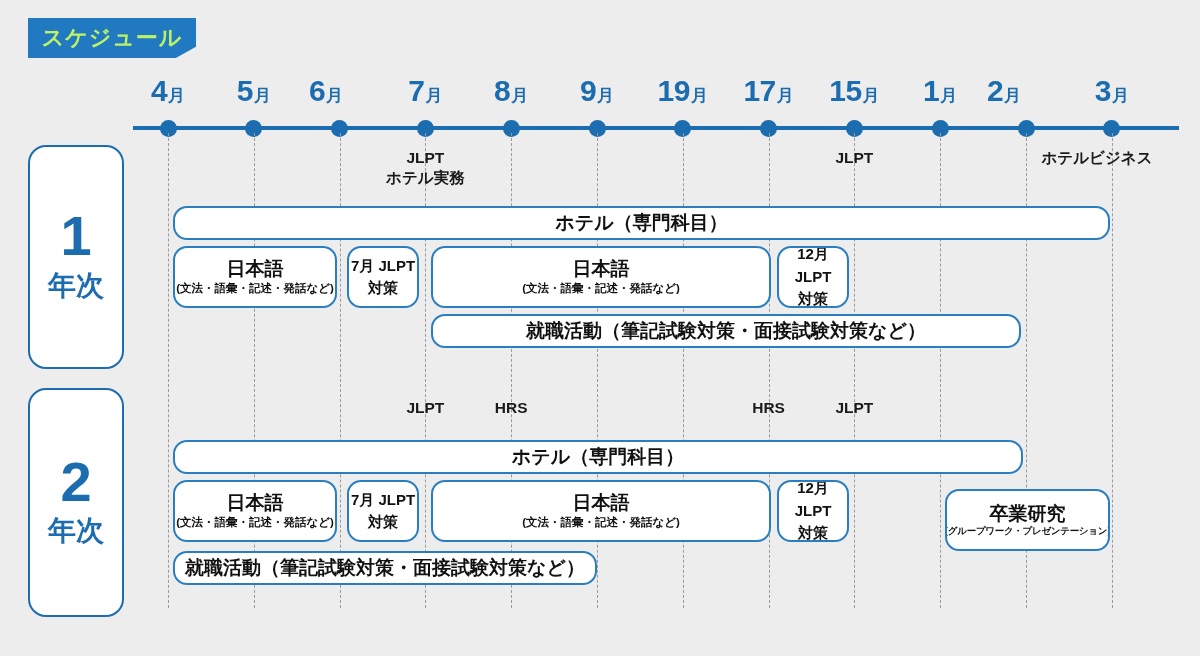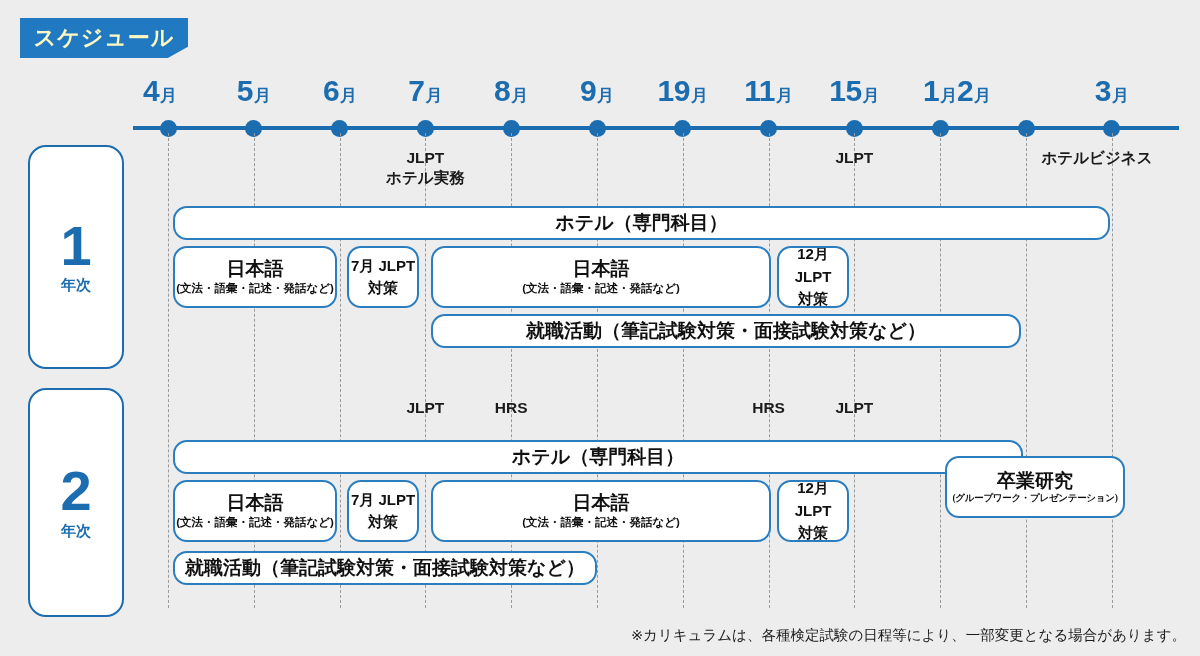--- a/index.html
+++ b/index.html
@@ -13,26 +13,26 @@
     height: 656px;
     background: #ededed;
     font-family: "Liberation Sans", "DejaVu Sans", sans-serif;
     overflow: hidden;
     -webkit-font-smoothing: antialiased;
   }
 
   
   .tag {
     position: absolute;
-    left: 20px;
+    left: 28px;
     top: 18px;
     width: 168px;
     height: 40px;
     background: #2079c1;
-    color: #fef9c3;
+    color: #bef264;
     font-size: 22px;
     font-weight: bold;
     letter-spacing: 1px;
     display: flex;
     align-items: center;
     justify-content: center;
     -webkit-clip-path: polygon(0 0, 100% 0, 100% 72%, 88% 100%, 0 100%);
     clip-path: polygon(0 0, 100% 0, 100% 72%, 88% 100%, 0 100%);
   }
 
@@ -103,21 +103,21 @@
     align-items: center;
     justify-content: center;
     color: #1c6cb0;
   }
   .year-box .ynum {
     font-size: 56px;
     font-weight: bold;
     line-height: 0.96;
   }
   .year-box .ylabel {
-    font-size: 15px;
+    font-size: 28px;
     font-weight: bold;
     margin-top: 4px;
   }
 
   
   .bar {
     position: absolute;
     background: #ffffff;
     border: 2px solid #2a7ec0;
     border-radius: 14px;
@@ -167,41 +167,41 @@
 <body>
 
 <div id="root">
 
   <div class="tag">
     <span>スケジュール</span>
   </div>
 
   <div class="axis-line"></div>
   <div id="months-layer">
-      <div class="month-label" style="left: 160px;"><span class="num">4</span><span class="suffix">月</span></div>
+      <div class="month-label" style="left: 168px;"><span class="num">4</span><span class="suffix">月</span></div>
       <div class="dot" style="left: 168px;"></div>
       <div class="month-label" style="left: 253.8px;"><span class="num">5</span><span class="suffix">月</span></div>
       <div class="dot" style="left: 253.8px;"></div>
-      <div class="month-label" style="left: 340px;"><span class="num">6</span><span class="suffix">月</span></div>
+      <div class="month-label" style="left: 326px;"><span class="num">6</span><span class="suffix">月</span></div>
       <div class="dot" style="left: 339.6px;"></div>
       <div class="month-label" style="left: 425.4px;"><span class="num">7</span><span class="suffix">月</span></div>
       <div class="dot" style="left: 425.4px;"></div>
       <div class="month-label" style="left: 511.2px;"><span class="num">8</span><span class="suffix">月</span></div>
       <div class="dot" style="left: 511.2px;"></div>
       <div class="month-label" style="left: 597px; text-align: center;"><span class="num">9</span><span class="suffix">月</span></div>
       <div class="dot" style="left: 597px;"></div>
       <div class="month-label" style="left: 682.8px;"><span class="num">19</span><span class="suffix">月</span></div>
       <div class="dot" style="left: 682.8px;"></div>
-      <div class="month-label" style="left: 768.6px;"><span class="num">11</span><span class="suffix">月</span></div>
+      <div class="month-label" style="left: 768.6px;"><span class="num">17</span><span class="suffix">月</span></div>
       <div class="dot" style="left: 768.6px;"></div>
       <div class="month-label" style="left: 854.4px;"><span class="num">15</span><span class="suffix">月</span></div>
       <div class="dot" style="left: 854.4px;"></div>
       <div class="month-label" style="left: 940.2px;"><span class="num">1</span><span class="suffix">月</span></div>
       <div class="dot" style="left: 940.2px;"></div>
-      <div class="month-label" style="left: 974px;"><span class="num">2</span><span class="suffix">月</span></div>
+      <div class="month-label" style="left: 1004px;"><span class="num">2</span><span class="suffix">月</span></div>
       <div class="dot" style="left: 1026px;"></div>
       <div class="month-label" style="left: 1111.8px;"><span class="num">3</span><span class="suffix">月</span></div>
       <div class="dot" style="left: 1111.8px;"></div>
     </div>
   <div id="grid-layer">
       <div class="gridline" style="left: 168px; height: 475px;"></div>
       <div class="gridline" style="left: 253.8px; height: 475px;"></div>
       <div class="gridline" style="left: 339.6px; height: 475px;"></div>
       <div class="gridline" style="left: 425.4px; height: 475px;"></div>
       <div class="gridline" style="left: 511.2px; height: 475px;"></div>
@@ -267,23 +267,22 @@
       <div class="bar two-line-small" style="left: 347px; width: 72px; top: 480px; height: 62px;">
         <div class="title">7月 JLPT<br>対策</div>
       </div>
       <div class="bar " style="left: 431px; width: 340px; top: 480px; height: 62px;">
         <div class="title">日本語</div>
         <div class="subtitle">(文法・語彙・記述・発話など)</div>
       </div>
       <div class="bar two-line-small" style="left: 777px; width: 72px; top: 480px; height: 62px;">
         <div class="title">12月 JLPT<br>対策</div>
       </div>
-      <div class="bar tiny" style="left: 945px; width: 180px; top: 456px; height: 62px; font-family: Liberation Serif, serif;">
+      <div class="bar tiny" style="left: 945px; width: 165px; top: 489px; height: 62px; font-family: Liberation Serif, serif;">
         <div class="title">卒業研究</div>
         <div class="subtitle">(グループワーク・プレゼンテーション)</div>
       </div>
       <div class="bar " style="left: 173px; width: 424px; top: 551px; height: 34px;">
         <div class="title">就職活動（筆記試験対策・面接試験対策など）</div>
       </div>
     </div>
 
-  <div class="footnote">※カリキュラムは、各種検定試験の日程等により、一部変更となる場合があります。</div>
 </div>
 
 </body></html>

